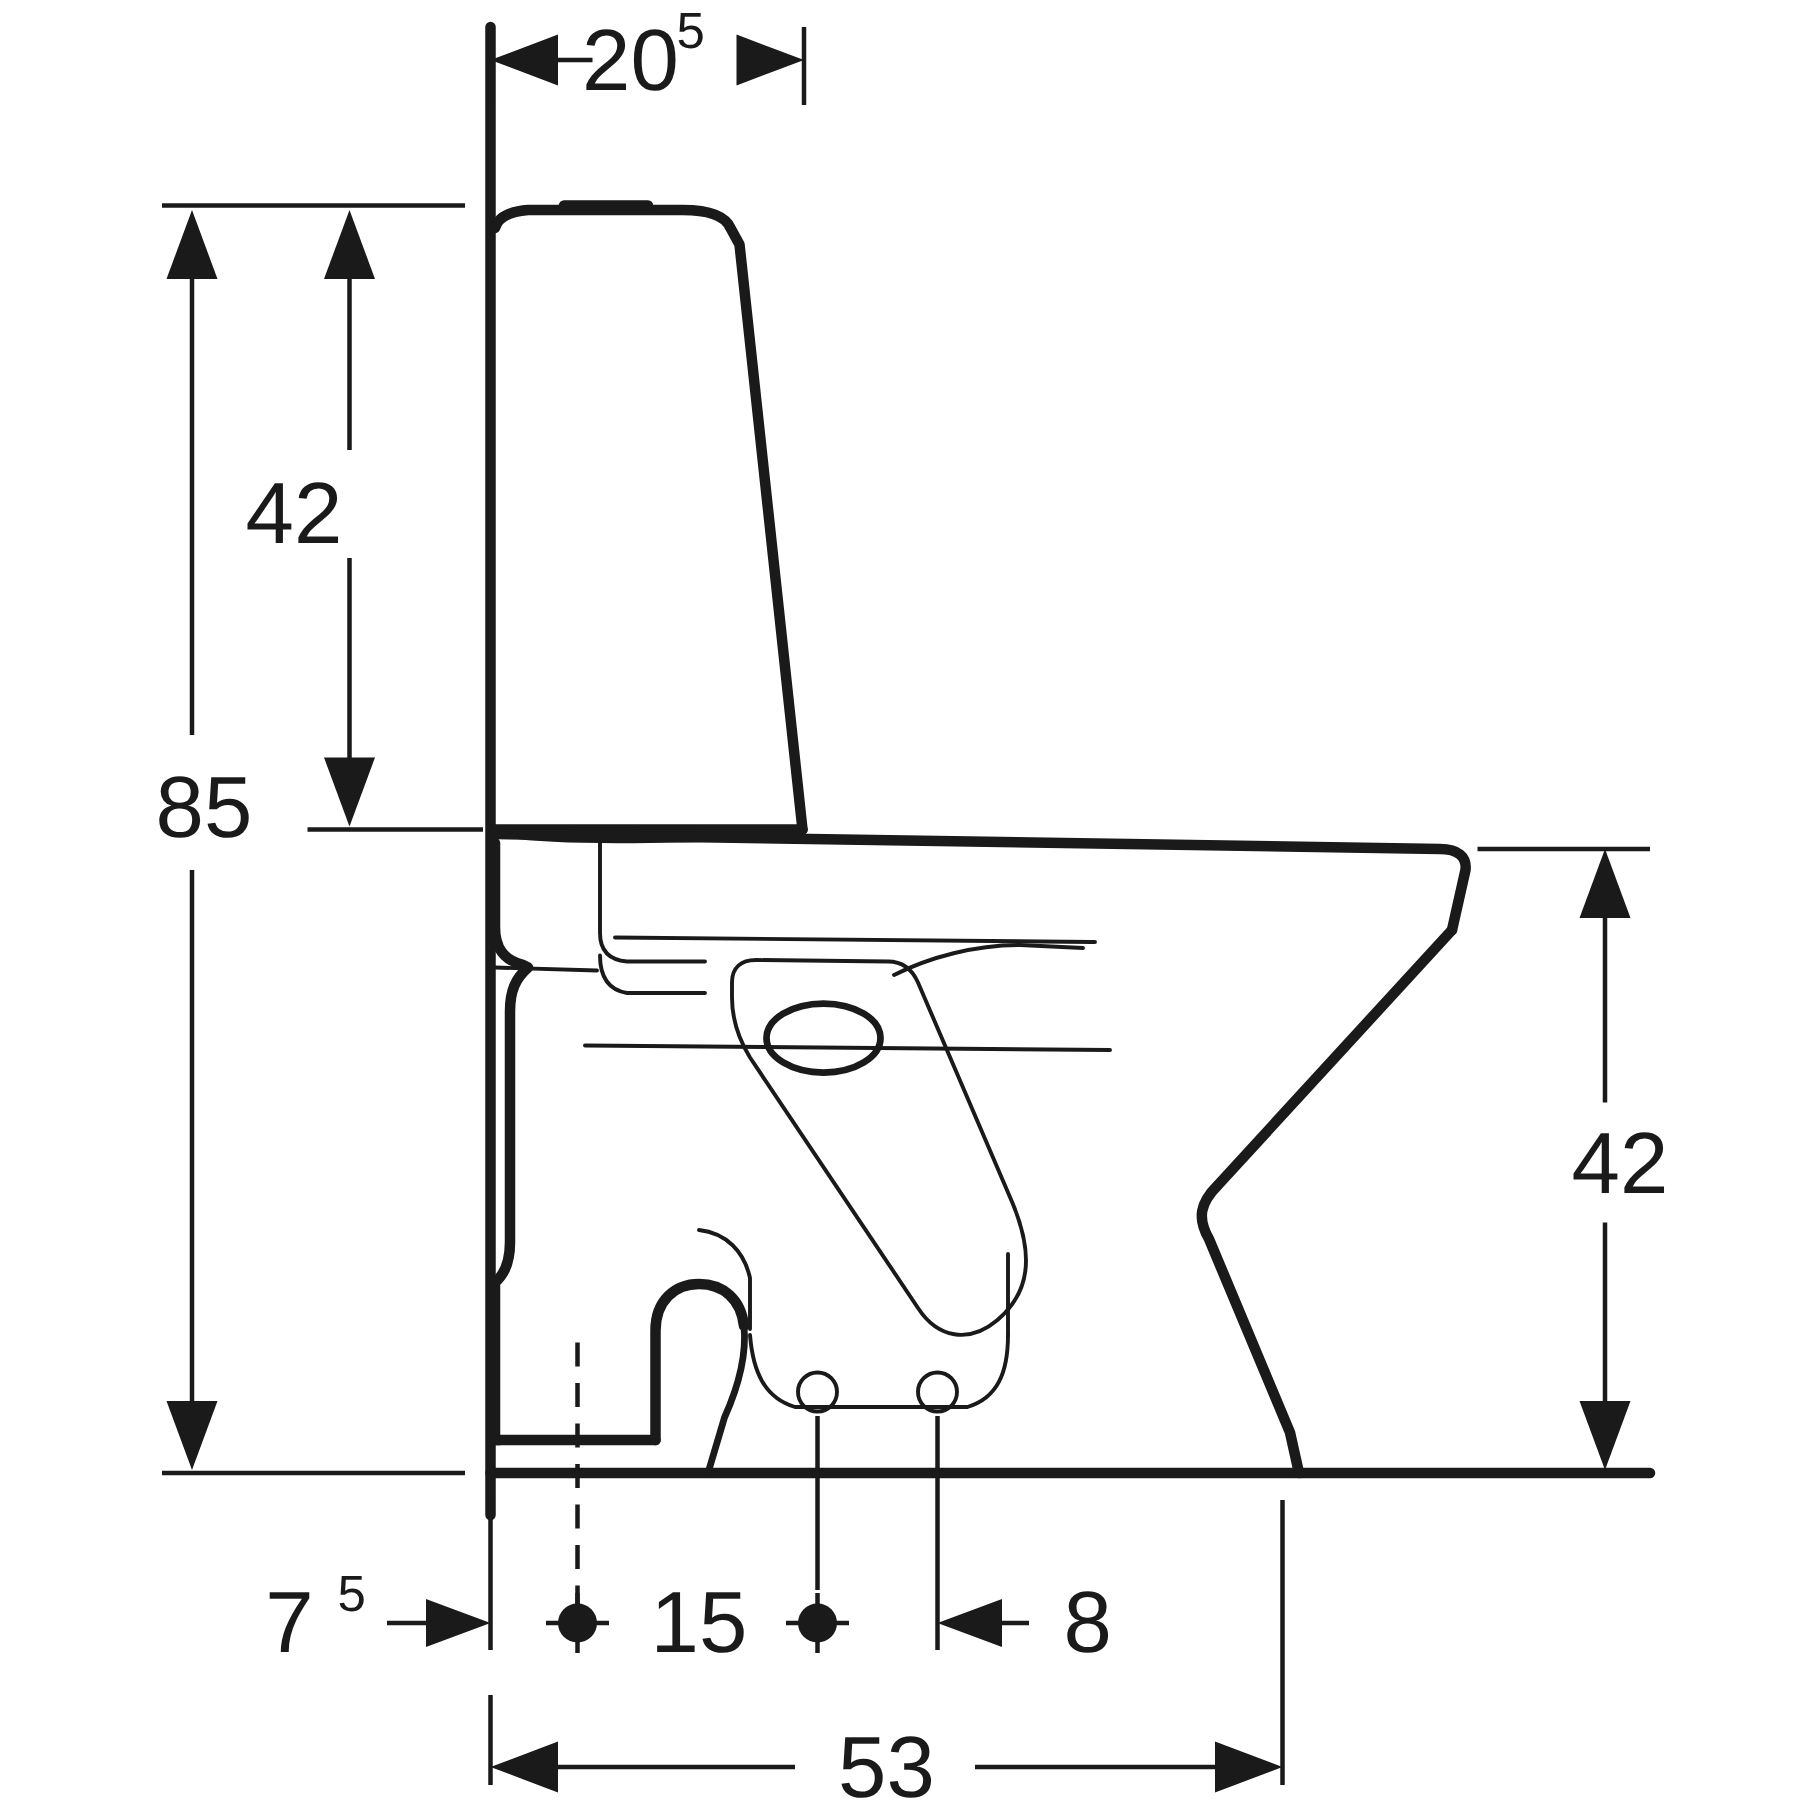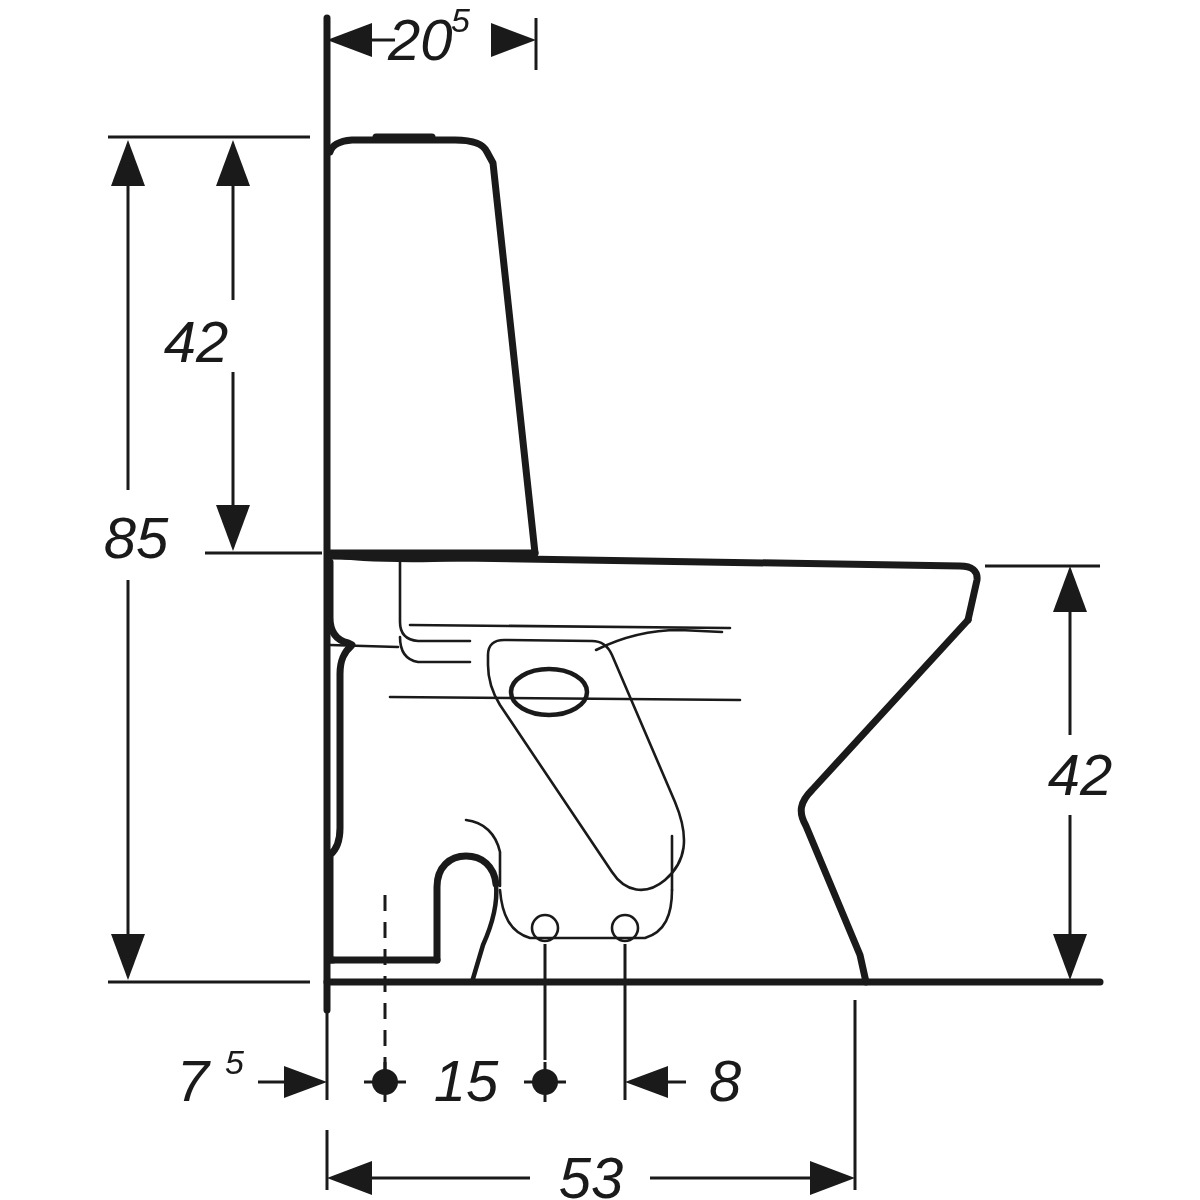--- a/index.html
+++ b/index.html
@@ -11,21 +11,20 @@
     width: 1200px;
     height: 1200px;
     font-family: "Liberation Sans", sans-serif;
     overflow: hidden;
   }
   #drawing-root {
     position: relative;
     width: 1200px;
     height: 1200px;
     background: #ffffff;
-    font-style: italic;
   }
   svg#technical-drawing {
     display: block;
     width: 1200px;
     height: 1200px;
   }
   .dim-text {
     font-family: "Liberation Sans", sans-serif;
     font-size: 58px;
     fill: #1a1a1a;

